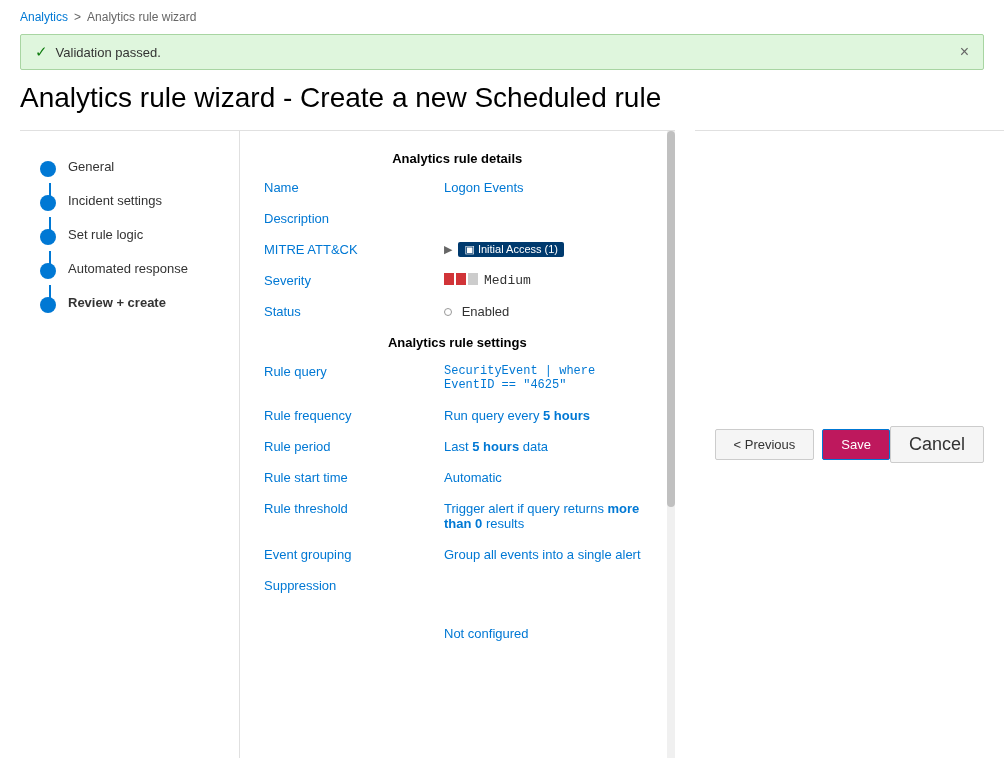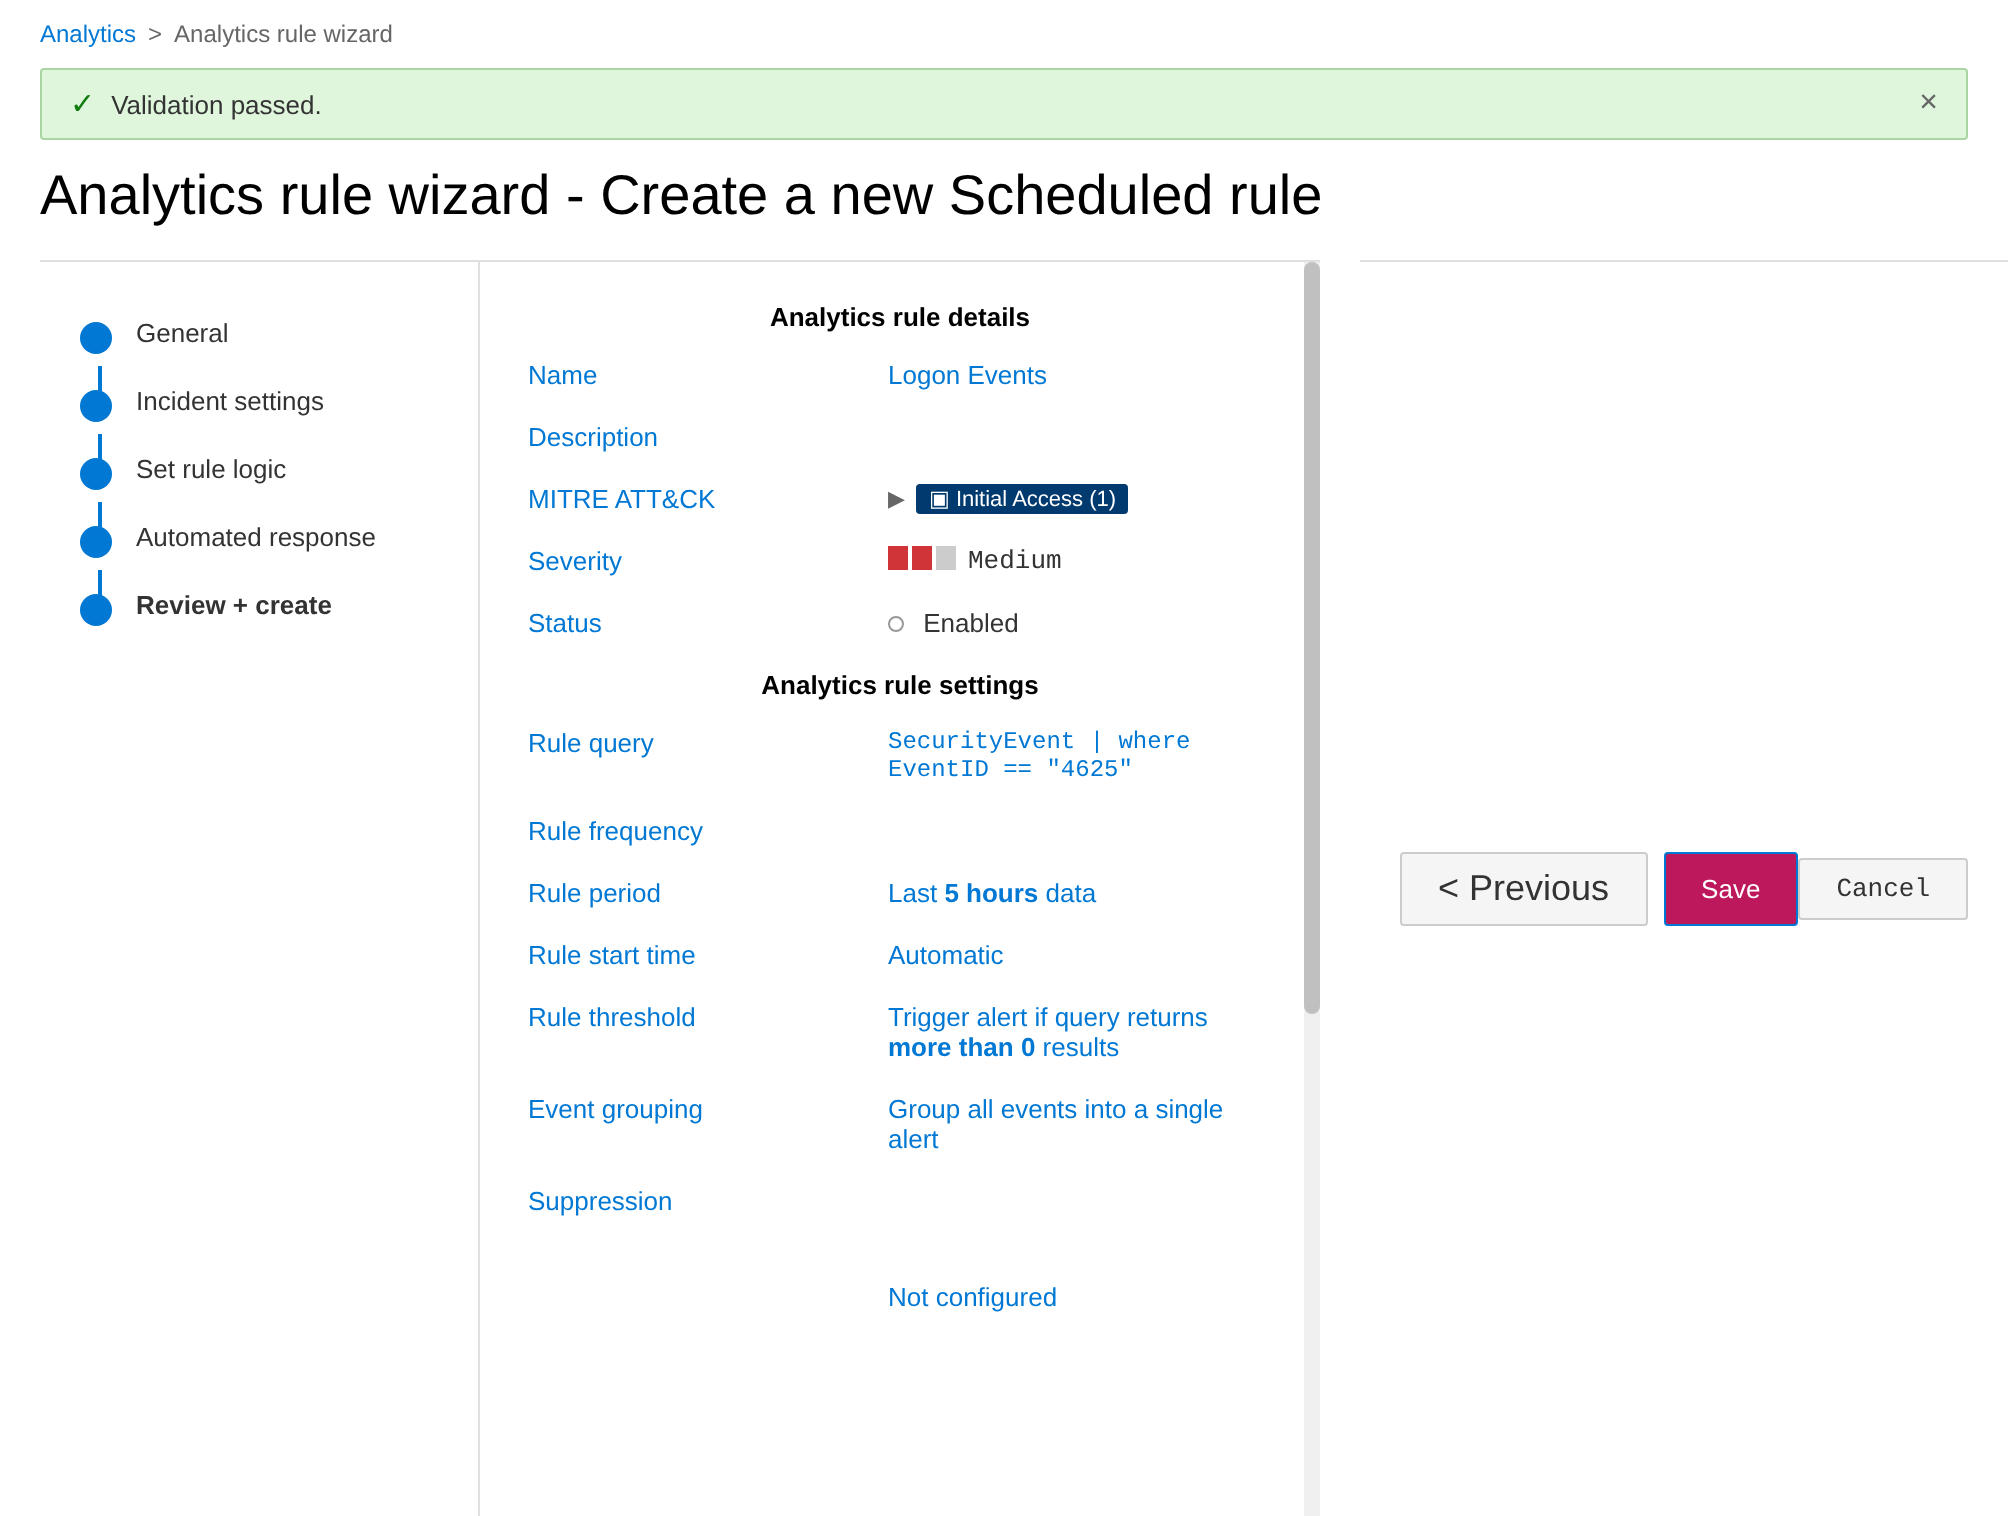--- a/index.html
+++ b/index.html
@@ -201,42 +201,41 @@
     }
     .footer-left {
       display: flex;
       gap: 8px;
     }
     .btn-prev {
       background: #f5f5f5;
       border: 1px solid #ccc;
       color: #333;
       padding: 7px 18px;
-      font-size: 18px;
+      font-size: 13px;
       cursor: pointer;
       border-radius: 2px;
     }
     .btn-save {
       background: #be185d;
       border: 1px solid #0078d4;
       color: #fff;
       padding: 7px 18px;
       font-size: 13px;
       cursor: pointer;
       border-radius: 2px;
     }
     .btn-cancel {
       background: #f5f5f5;
       border: 1px solid #ccc;
       color: #333;
       padding: 7px 18px;
-      font-size: 13px;
+      font-size: 18px;
       cursor: pointer;
       border-radius: 2px;
-      font-family: Liberation Mono, monospace;
     }
     .scrollbar-track {
       position: absolute;
       right: 0;
       top: 0;
       width: 8px;
       height: 100%;
       background: #f0f0f0;
     }
     .scrollbar-thumb {
@@ -348,20 +347,23 @@
 
         <div class="section-title" style="margin-top:8px;">Analytics rule settings</div>
 
         <div class="detail-row">
           <span class="detail-label">Rule query</span>
           <span class="detail-value code-text">SecurityEvent | where EventID == "4625"</span>
         </div>
 
         <div class="detail-row">
           <span class="detail-label">Rule frequency</span>
+          <span class="detail-value" style="color:#0078d4;">
+            <span>Run query every </span><span class="bold-val">5 hours</span><span></span>
+          </span>
         </div>
 
         <div class="detail-row">
           <span class="detail-label">Rule period</span>
           <span class="detail-value" style="color:#0078d4;">
             <span>Last </span><span class="bold-val">5 hours</span><span> data</span>
           </span>
         </div>
 
         <div class="detail-row">

